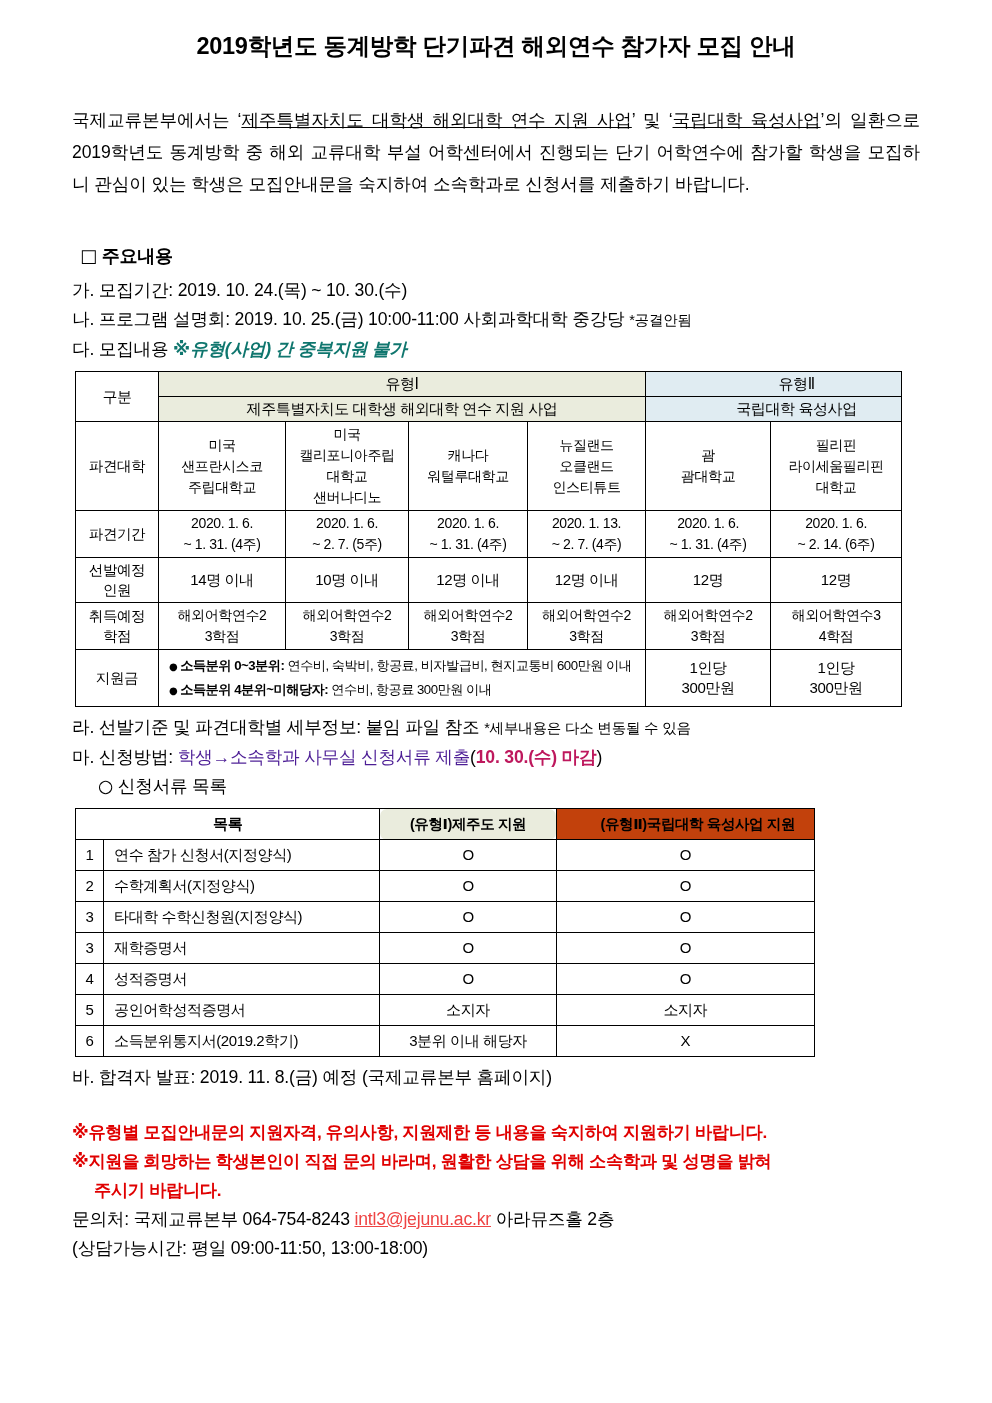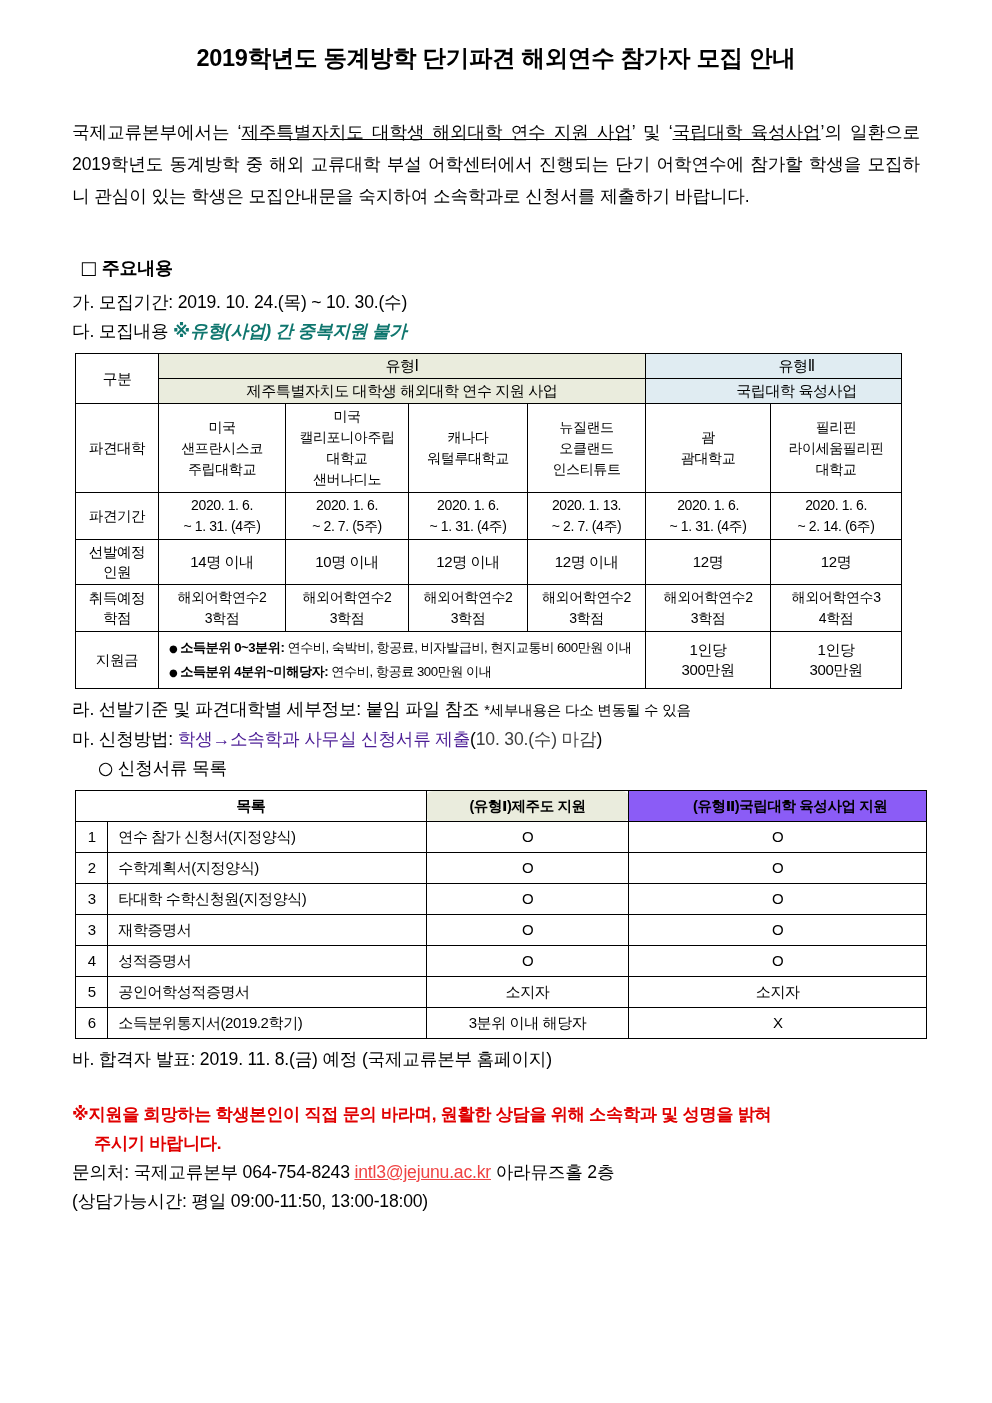--- a/index.html
+++ b/index.html
@@ -23,21 +23,21 @@
     position: relative;
   }
 
   
   .doc-title {
     text-align: center;
     font-size: 23.5px;
     font-weight: bold;
     letter-spacing: -0.3px;
     margin: 0;
-    padding-top: 42px;
+    padding-top: 30px;
     white-space: nowrap;
   }
 
   
   .intro {
     margin: 0;
     padding-top: 42px;
     font-size: 17.6px;
     line-height: 32px;
     text-align: justify;
@@ -60,21 +60,21 @@
     font-size: 17.6px;
     line-height: 29px;
     margin: 0;
     letter-spacing: -0.2px;
     white-space: nowrap;
   }
   .line.sub {
     padding-left: 26px;
   }
   .small-note { font-size: 14.5px; }
-  .red { color: #404040; }
+  .red { color: #be185d; font-weight: bold; }
   .red-bi { color: #0f766e; font-weight: bold; font-style: italic; text-align: center; }
   .blue { color: #4c1d95; }
   .email {
     color: #ef4444;
     text-decoration: underline;
   }
 
   
   table {
     border-collapse: collapse;
@@ -106,29 +106,29 @@
     padding: 4px 8px 4px 10px;
     font-size: 13.2px;
     line-height: 23px;
     letter-spacing: -0.5px;
   }
   #main-table td.fund b { font-weight: bold; }
   .bullet { font-family: "DejaVu Sans", sans-serif; font-size: 10px; vertical-align: middle; padding-right: 3px;}
 
   
   #docs-table {
-    width: 852px;
+    width: 740px;
     margin-top: 7px;
     margin-left: 3px;
   }
   #docs-table td { height: 26px; font-size: 15px; }
   #docs-table td.num { width: 28px; }
   #docs-table td.nm { text-align: left; padding-left: 10px; }
   #docs-table .hdr-a { background: #eaecdd; font-weight: bold; font-size: 14.5px; border-radius: 7px; }
-  #docs-table .hdr-b { background: #8b5cf6; font-weight: bold; font-size: 14.5px; padding-left: 27px; }
+  #docs-table .hdr-b { background: #c2410c; font-weight: bold; font-size: 14.5px; padding-left: 27px; }
   #docs-table .hdr-plain { font-weight: bold; }
 
   .gap-lg { height: 26px; }
   .warn {
     font-size: 17.2px;
     line-height: 29px;
     font-weight: bold;
     color: #e00000;
     margin: 0;
     letter-spacing: -0.3px;
@@ -142,20 +142,21 @@
 <div class="page">
 
   <h1 class="doc-title">2019학년도 동계방학 단기파견 해외연수 참가자 모집 안내</h1>
 
   <p class="intro"><span>국제교류본부에서는 ‘</span><span class="u">제주특별자치도 대학생 해외대학 연수 지원 사업</span><span>’ 및 ‘</span><span class="u">국립대학 육성사업</span><span>’의 일환으로 2019학년도 동계방학 중 해외 교류대학 부설 어학센터에서 진행되는 단기 어학연수에 참가할 학생을 모집하니 관심이 있는 학생은 모집안내문을 숙지하여 소속학과로 신청서를 제출하기 바랍니다.</span></p>
 
   <div class="sec-head"><span class="sq">□</span> <span>주요내용</span></div>
 
   <div class="line"><span>가. 모집기간: </span><span>2019. 10. 24.(목) ~ 10. 30.(수)</span></div>
 
+  <div class="line"><span>나. 프로그램 설명회: </span><span>2019. 10. 25.(금) 10:00-11:00 사회과학대학 중강당 </span><span class="small-note">*공결안됨</span></div>
 
   <div class="line"><span>다. 모집내용 </span><span class="red-bi">※유형(사업) 간 중복지원 불가</span></div>
 
   <table id="main-table">
     <colgroup>
       <col style="width:83px">
         <col style="width:127px">
         <col style="width:123px">
         <col style="width:119px">
       <col style="width:118px">
@@ -281,20 +282,21 @@
         <td>3분위 이내 해당자</td>
         <td>X</td>
       </tr>
     </tbody>
   </table>
 
   <div class="line" style="padding-top:6px">바. 합격자 발표: 2019. 11. 8.(금) 예정 (국제교류본부 홈페이지)</div>
 
   <div class="gap-lg"></div>
 
+  <div class="warn">※유형별 모집안내문의 지원자격, 유의사항, 지원제한 등 내용을 숙지하여 지원하기 바랍니다.</div>
   <div class="warn">※지원을 희망하는 학생본인이 직접 문의 바라며, 원활한 상담을 위해 소속학과 및 성명을 밝혀</div>
   <div class="warn indent">주시기 바랍니다.</div>
 
   <div class="line"><span>문의처: 국제교류본부 064-754-8243 </span><a href="#" class="email">intl3@jejunu.ac.kr</a><span> 아라뮤즈홀 2층</span></div>
 
   <div class="line">(상담가능시간: 평일 09:00-11:50, 13:00-18:00)</div>
 
 </div>
 
 </body></html>

